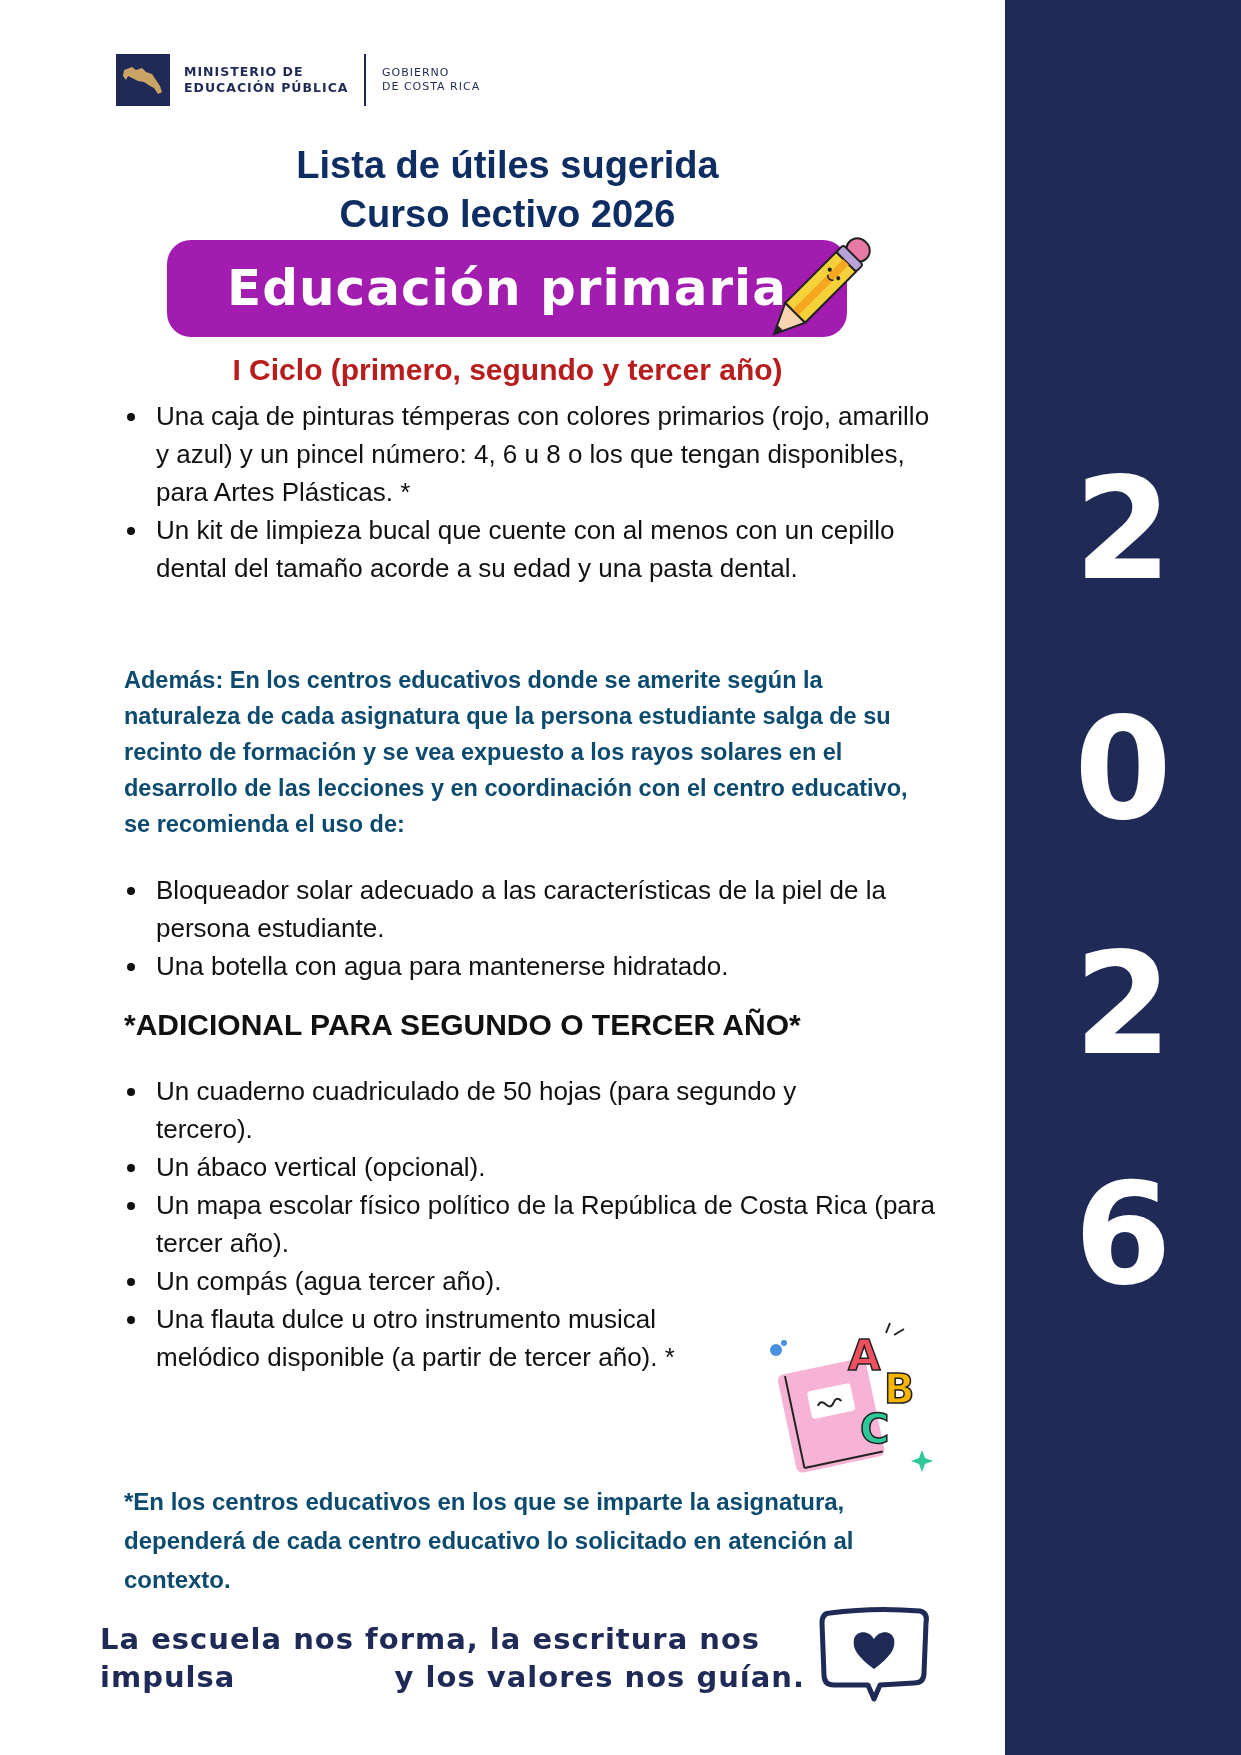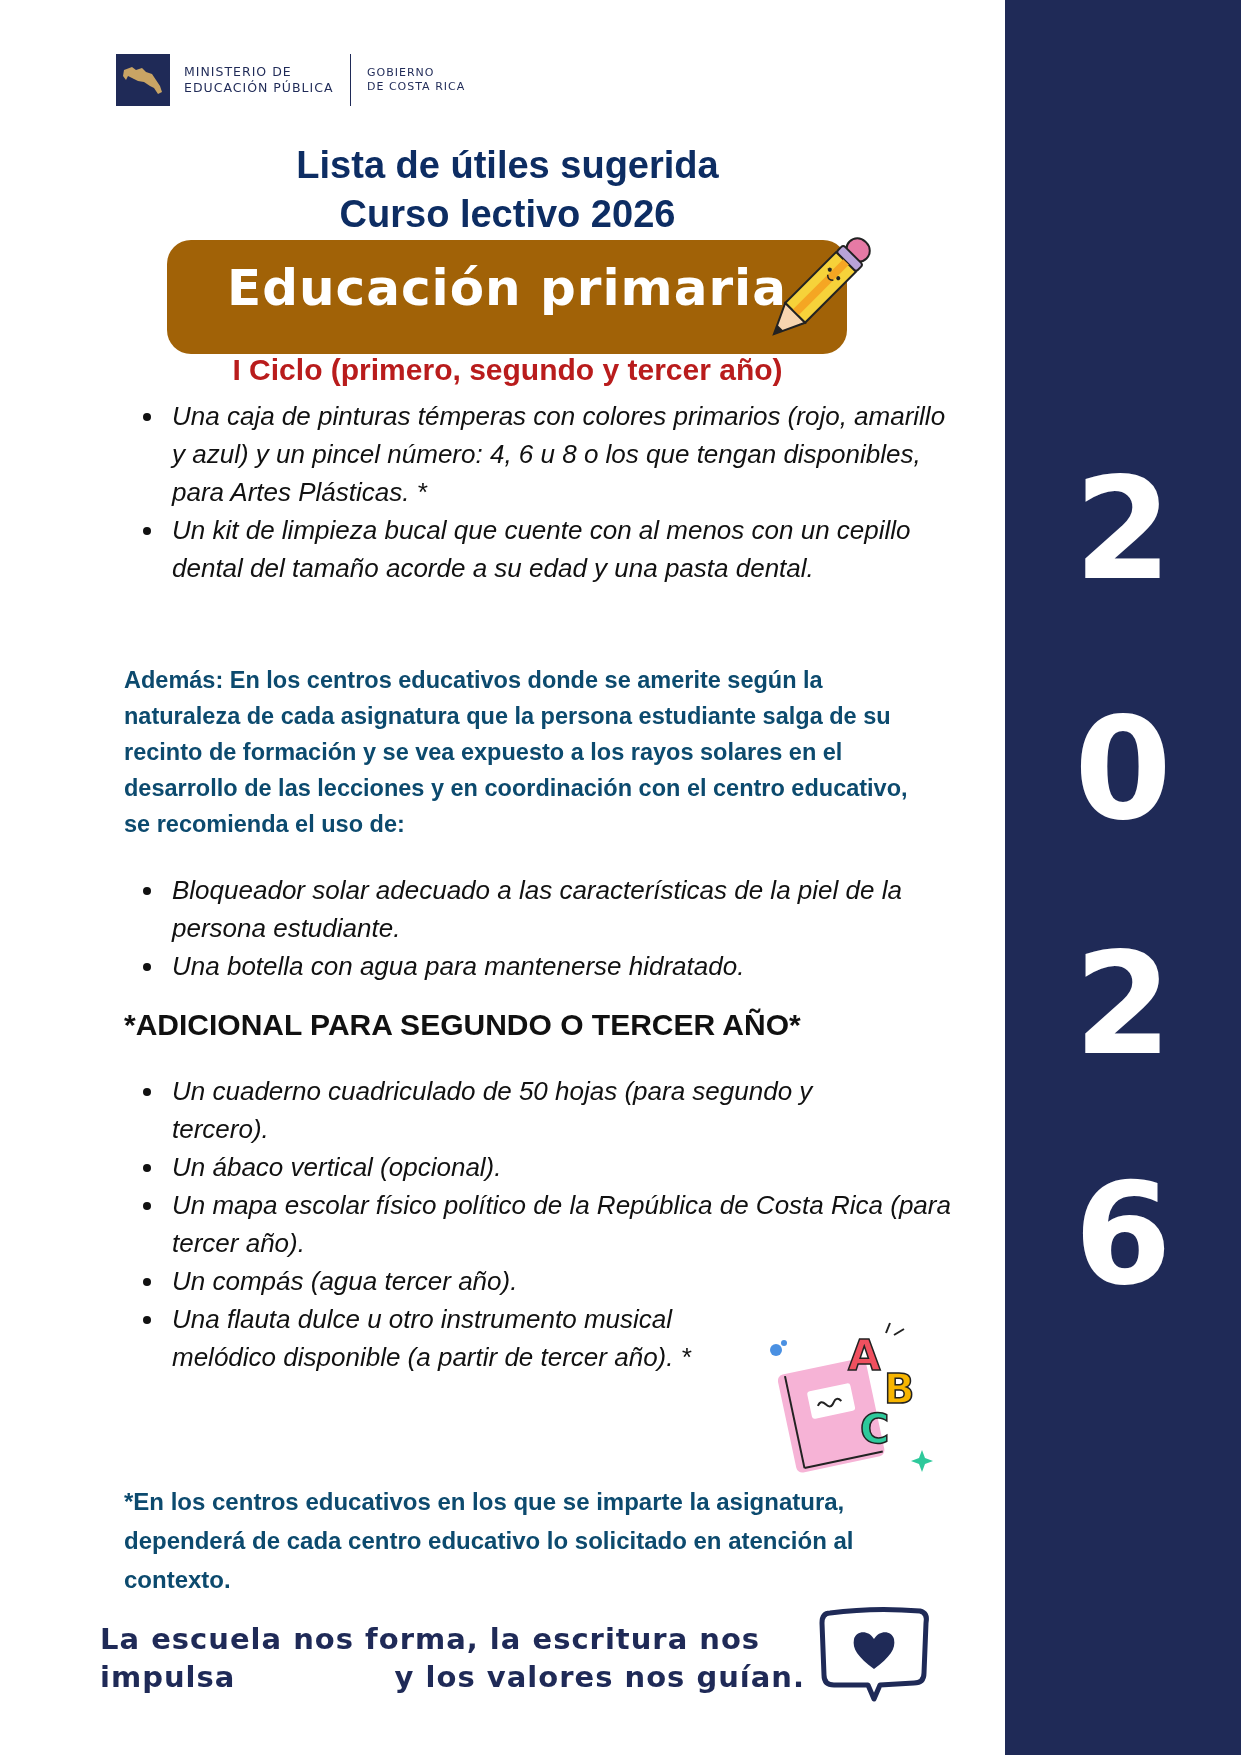--- a/index.html
+++ b/index.html
@@ -12,47 +12,47 @@
     }
     .big-digit {
       position: absolute; left: 0; width: 236px; text-align: center;
       color: #ffffff; font-family: "DejaVu Sans", sans-serif; font-weight: bold;
       font-size: 140px; line-height: 140px;
     }
 
     .logo { position: absolute; left: 116px; top: 54px; height: 52px; display: flex; align-items: center; }
     .logo-mark { width: 54px; height: 52px; background: #1f2a57; position: relative; }
     .logo-mark svg { position: absolute; left: 6px; top: 10px; }
-    .logo-ministry { margin-left: 14px; font-family: "DejaVu Sans", sans-serif; font-weight: normal; font-size: 12.5px; line-height: 16px; color: #1f2a57; letter-spacing: 1px; }
+    .logo-ministry { margin-left: 14px; font-family: "DejaVu Sans", sans-serif; font-weight: bold; font-size: 12.5px; line-height: 16px; color: #1f2a57; letter-spacing: 1px; }
     .logo-divider { width: 1.5px; height: 52px; background: #1f2a57; margin: 0 16px 0 16px; }
     .logo-gov { font-family: "DejaVu Sans", sans-serif; font-size: 11px; line-height: 14px; color: #1f2a57; letter-spacing: 1px; }
 
     .title {
       position: absolute; left: 100px; width: 815px; text-align: center;
       color: #0d2d63; font-family: "Liberation Sans", sans-serif; font-weight: bold;
       font-size: 38px; line-height: 48px;
     }
     .banner {
-      position: absolute; left: 167px; top: 240px; width: 680px; height: 114px;
-      background: #a16207; border-radius: 24px;
+      position: absolute; left: 167px; top: 240px; width: 680px; height: 97px;
+      background: #a21caf; border-radius: 24px;
     }
     .banner-text {
       position: absolute; left: 0; top: 0; width: 680px; height: 97px;
       text-align: center; line-height: 97px; color: #ffffff;
       font-family: "DejaVu Sans", sans-serif; font-weight: bold; font-size: 50px; letter-spacing: 1px;
     }
     .pencil { position: absolute; left: 750px; top: 214px; }
 
     .subtitle {
       position: absolute; left: 100px; width: 815px; top: 350px; text-align: center;
       color: #b91c1c; font-weight: bold; font-size: 30px; line-height: 40px;
       font-family: "Liberation Sans", sans-serif;
     }
 
-    ul.list { position: absolute; left: 129px; list-style: none; width: 830px; font-style: italic; }
+    ul.list { position: absolute; left: 113px; list-style: none; width: 830px; }
     ul.list li {
       position: relative; padding-left: 43px;
       font-family: "Liberation Sans", sans-serif; font-size: 26px; line-height: 38px; color: #111111;
     }
     ul.list li::before {
       content: ""; position: absolute; left: 14px; top: 16px;
       width: 8px; height: 8px; background: #111111; border-radius: 50%;
     }
 
     .bold-para {

